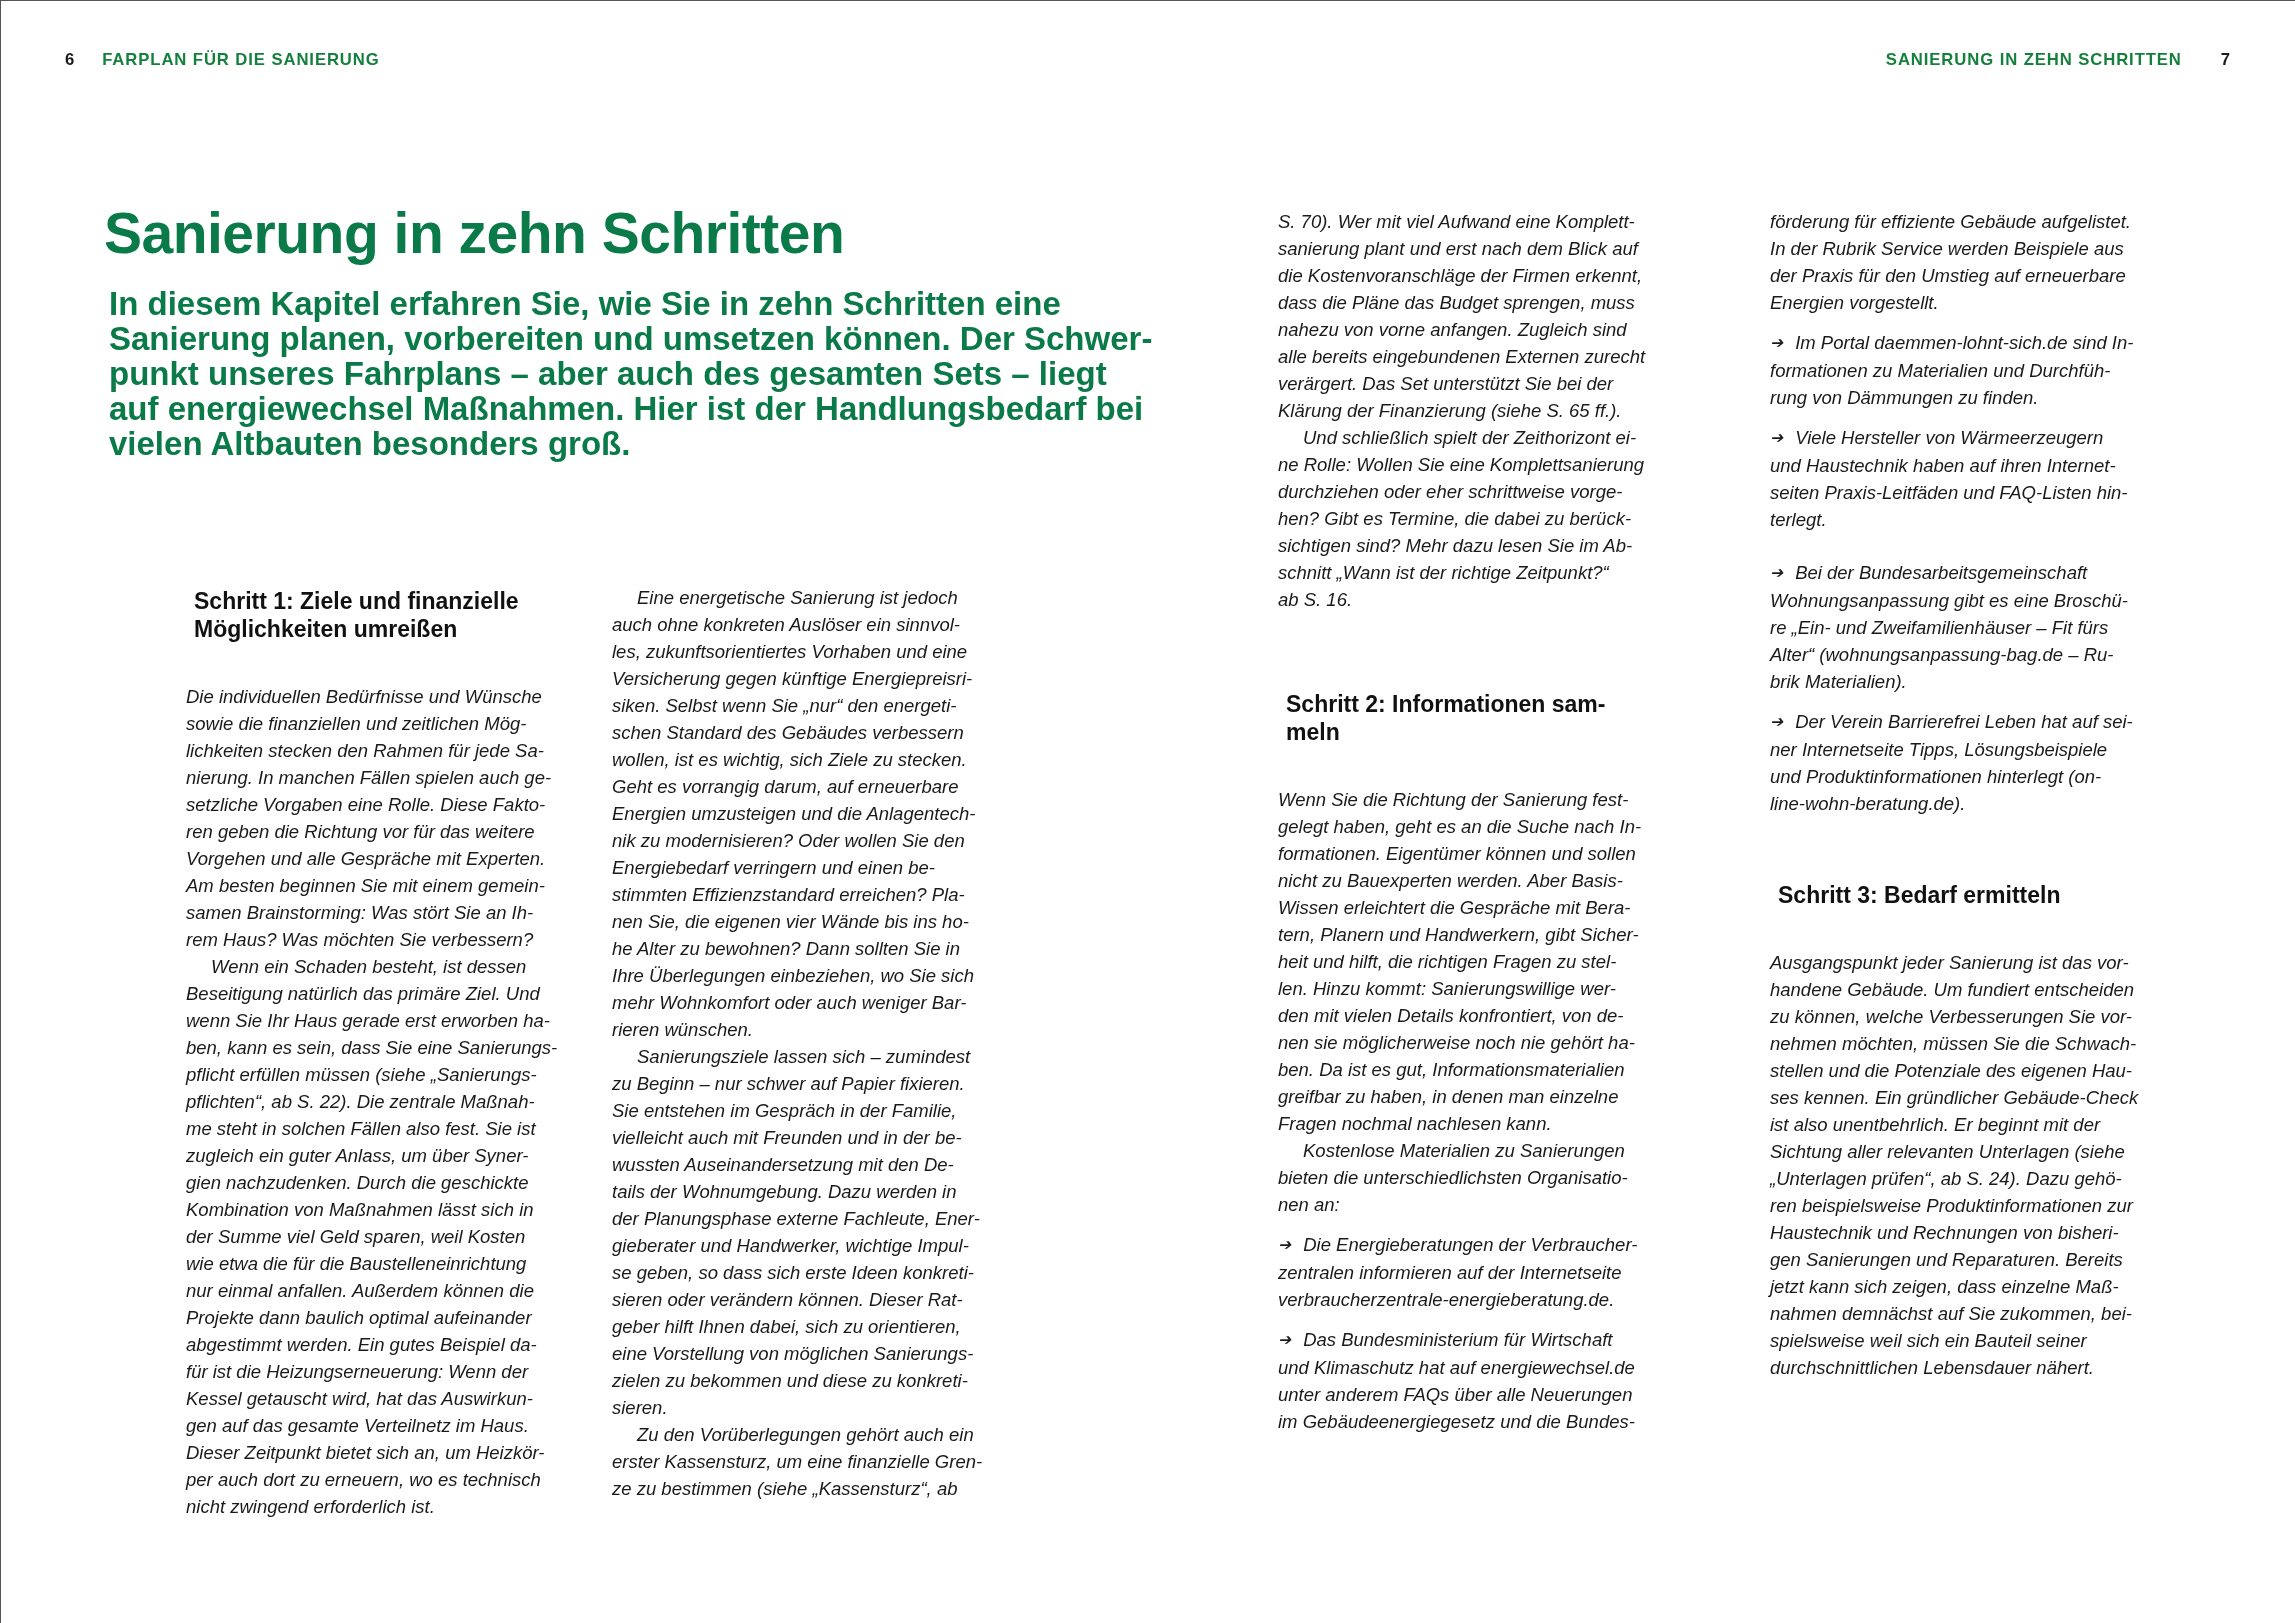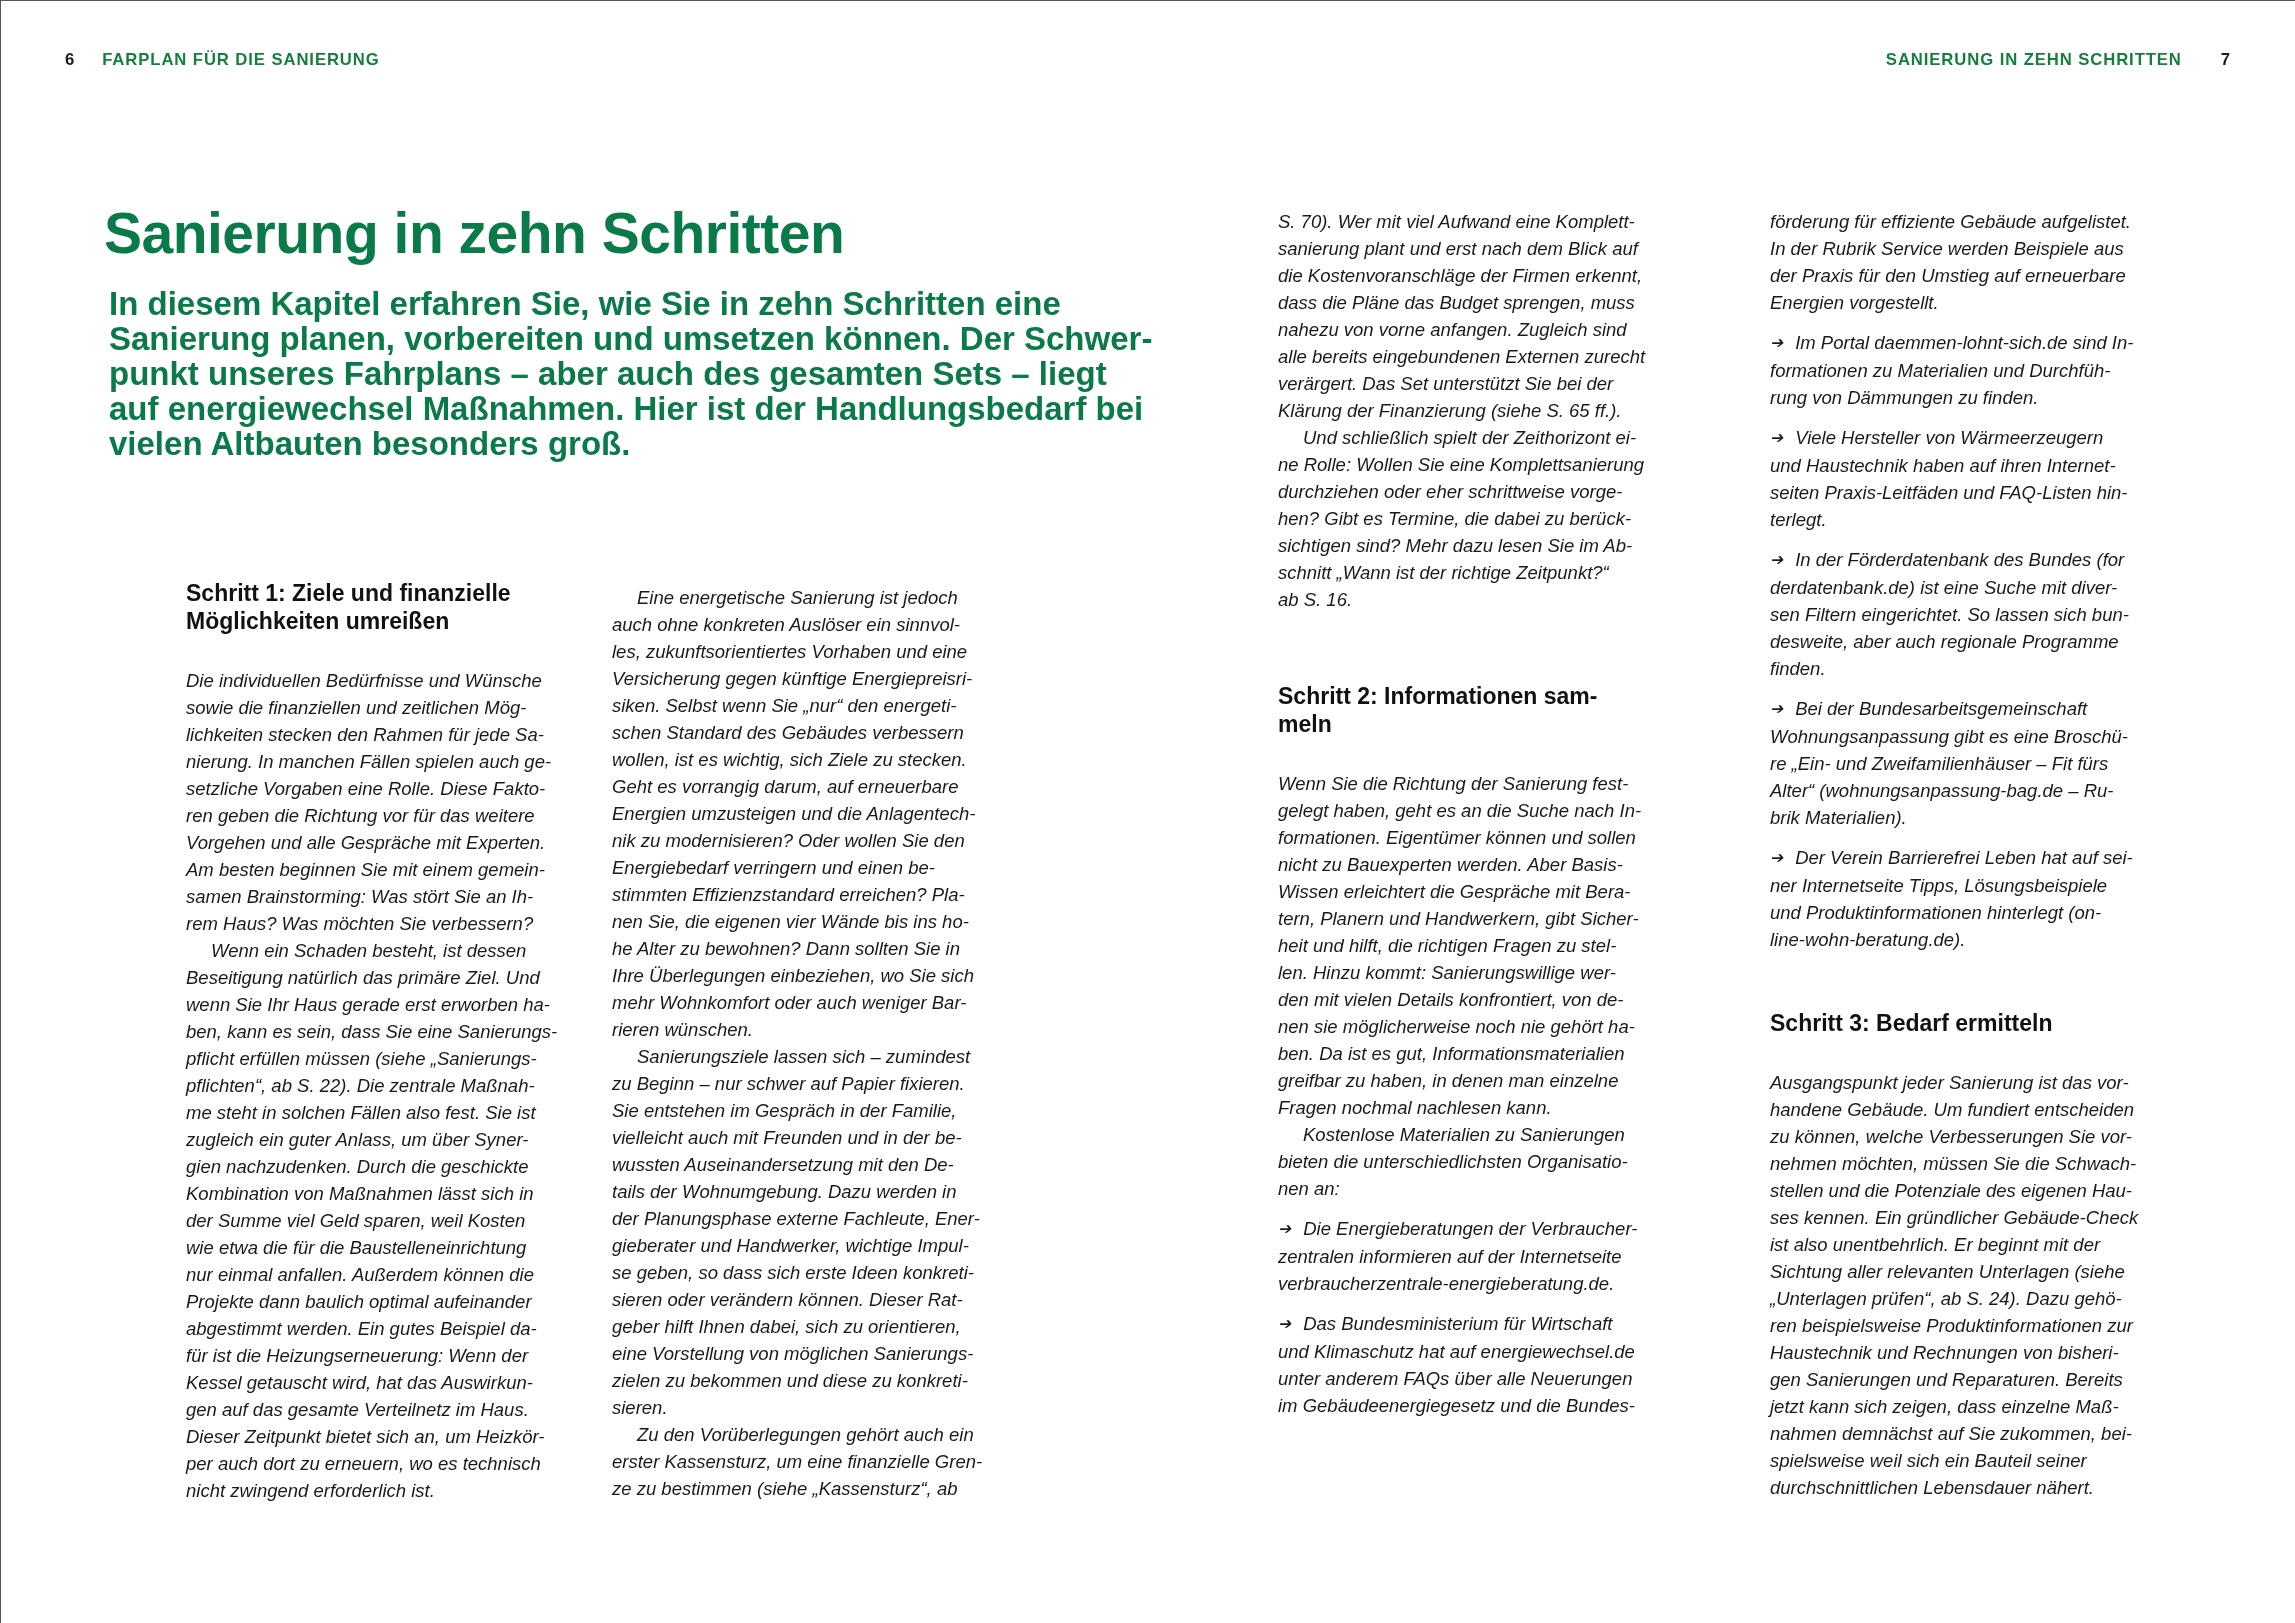--- a/index.html
+++ b/index.html
@@ -34,21 +34,21 @@
   .lead span { display: block; white-space: nowrap; }
 
   .col {
     position: absolute; width: 407px;
     font-size: 18.5px; line-height: 27px; color: #1a1a1a;
   }
   .col p { margin: 0; font-style: italic; }
   .col .line { display: block; white-space: nowrap; }
   .col .indent { padding-left: 25px; }
   .col h2 {
-    margin: 0; font-size: 23px; line-height: 28px; font-weight: bold; color: #111111;
+    margin: 8px; font-size: 23px; line-height: 28px; font-weight: bold; color: #111111;
   }
   .col h2 .line { display: block; white-space: nowrap; }
   .gap-sm { height: 13px; }
   .gap-md { height: 32px; }
   .gap-lg { height: 69px; }
   .bullet .line:first-child::before {
     content: "\2794"; font-size: 15.7px; margin-right: 12px; color: #1a1a1a;
     display: inline-block; transform: translateY(-0.9px);
   }
 
@@ -243,27 +243,20 @@
         <span class="line">rung von Dämmungen zu finden.</span>
       </p>
       <div class="gap-sm"></div>
       <p class="bullet">
         <span class="line">Viele Hersteller von Wärmeerzeugern</span>
         <span class="line">und Haustechnik haben auf ihren Internet-</span>
         <span class="line">seiten Praxis-Leitfäden und FAQ-Listen hin-</span>
         <span class="line">terlegt.</span>
       </p>
       <div class="gap-sm"></div>
-      <p class="bullet">
-        <span class="line">In der Förderdatenbank des Bundes (for</span>
-        <span class="line">derdatenbank.de) ist eine Suche mit diver-</span>
-        <span class="line">sen Filtern eingerichtet. So lassen sich bun-</span>
-        <span class="line">desweite, aber auch regionale Programme</span>
-        <span class="line">finden.</span>
-      </p>
       <div class="gap-sm"></div>
       <p class="bullet">
         <span class="line">Bei der Bundesarbeitsgemeinschaft</span>
         <span class="line">Wohnungsanpassung gibt es eine Broschü-</span>
         <span class="line">re „Ein- und Zweifamilienhäuser – Fit fürs</span>
         <span class="line">Alter“ (wohnungsanpassung-bag.de – Ru-</span>
         <span class="line">brik Materialien).</span>
       </p>
       <div class="gap-sm"></div>
       <p class="bullet">

